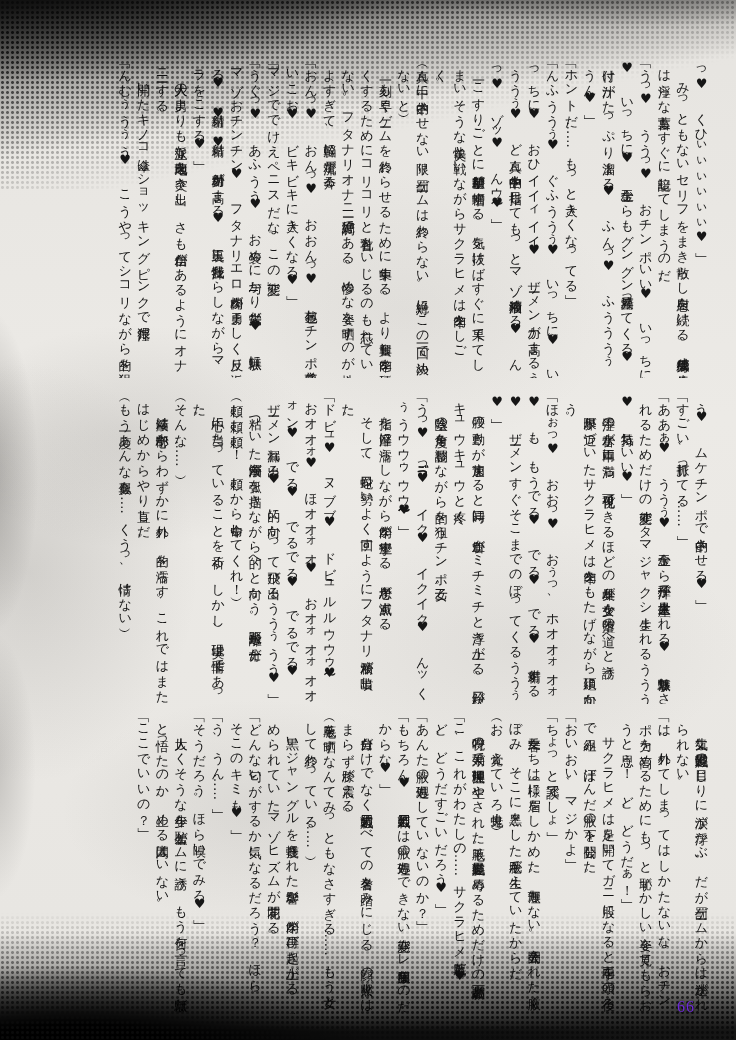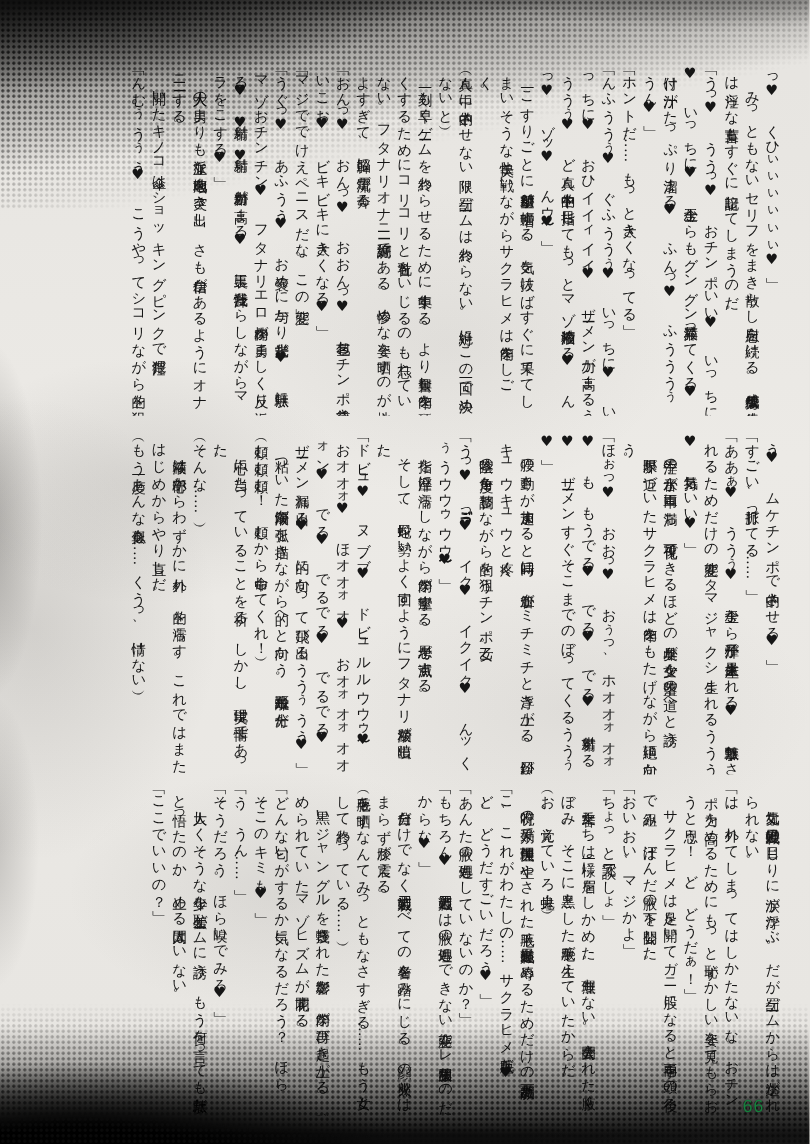--- a/index.html
+++ b/index.html
@@ -65,22 +65,22 @@
     font-size:13px;line-height:18.6px;
     letter-spacing:0.4px;
     text-align:left;
   }
   .band .para{margin:0;padding:0;}
   #band1{top:60px;height:318px;}
   #band2{top:394px;height:310px;}
   #band3{top:714px;height:300px;}
   .page-number{
     position:absolute;right:41px;bottom:24px;
-    color:#15803d;font-size:16px;letter-spacing:1px;
-    font-family:Liberation Sans, sans-serif;
+    color:#6d28d9;font-size:16px;letter-spacing:1px;
+    font-family:Liberation Serif, serif;
     text-shadow:0 0 3px rgba(0,0,0,0.8);
   }
 </style>
 </head>
 <body>
 
 <div class="paper"></div>
 <div class="grunge-left"></div>
 
 <div class="band" id="band1">

